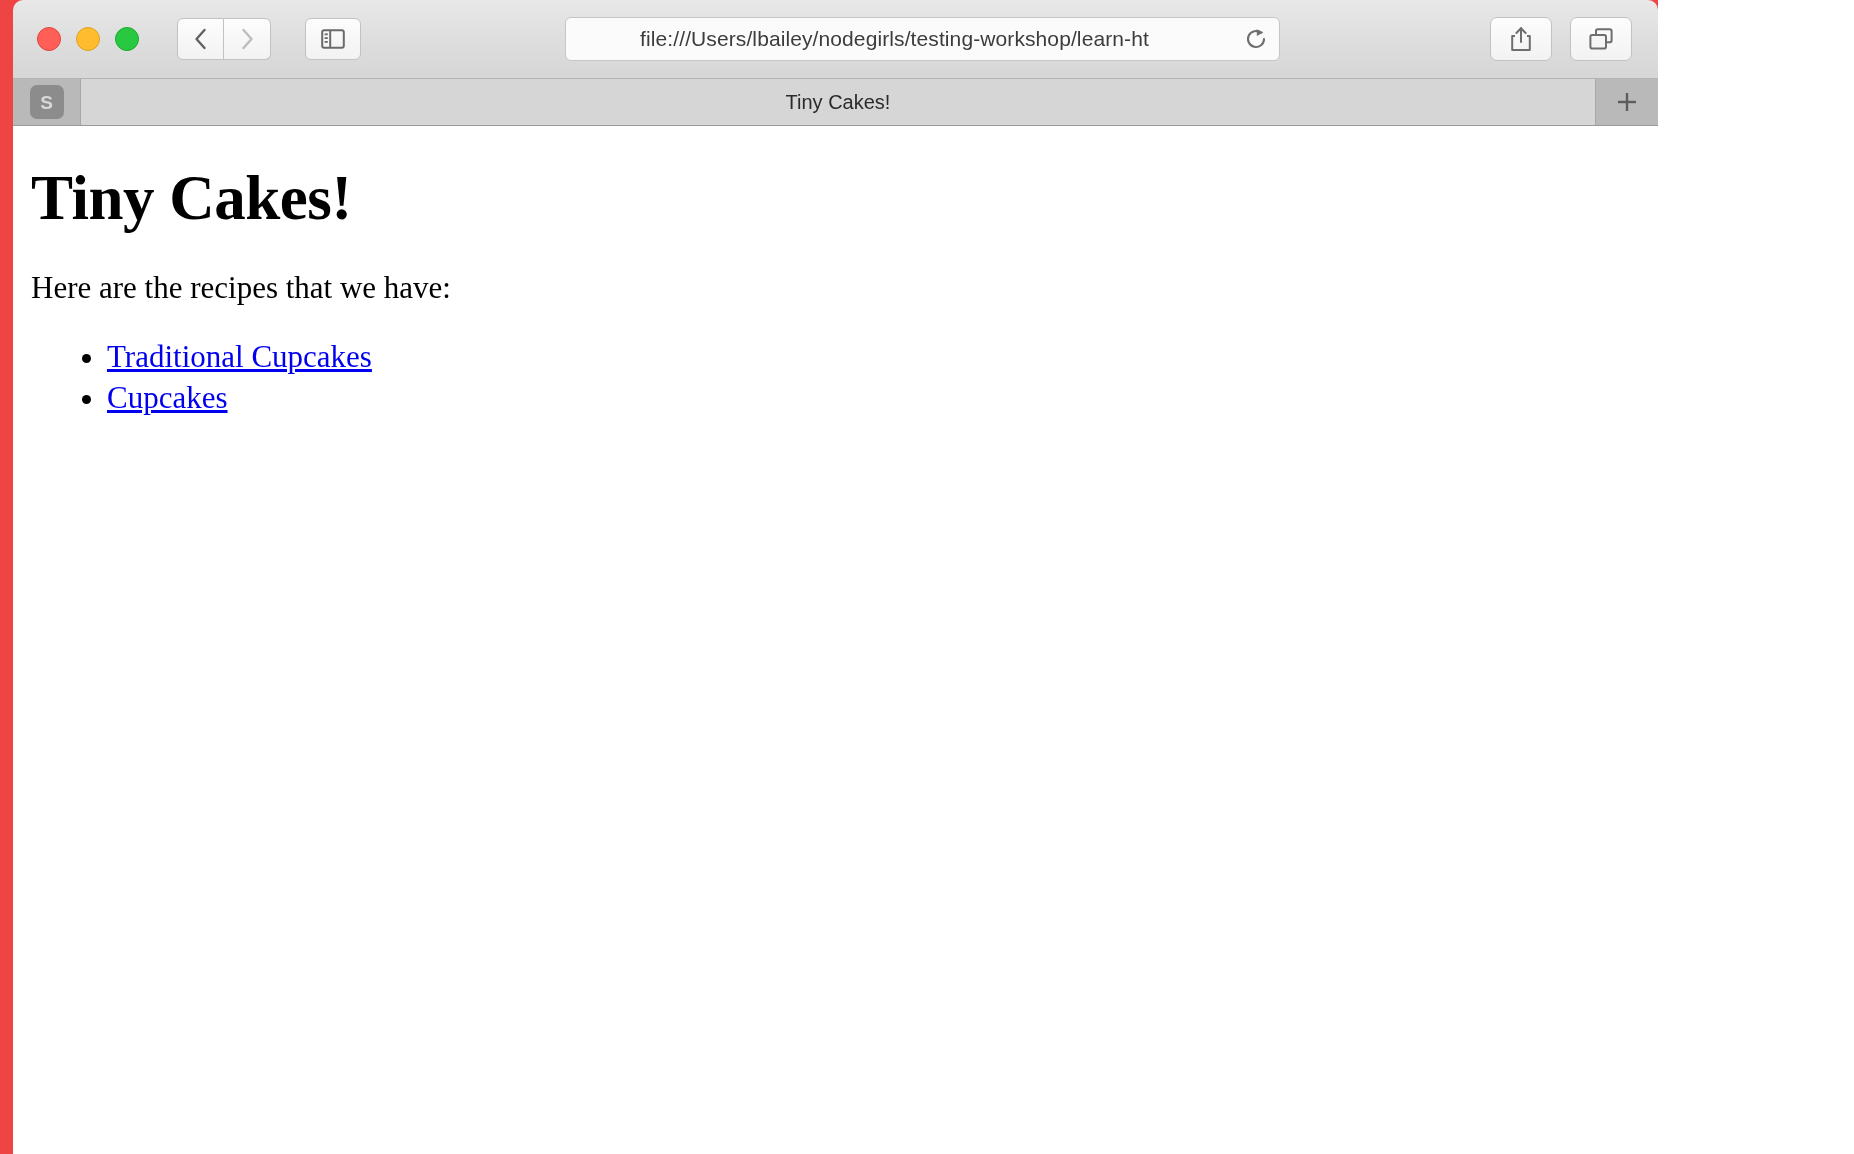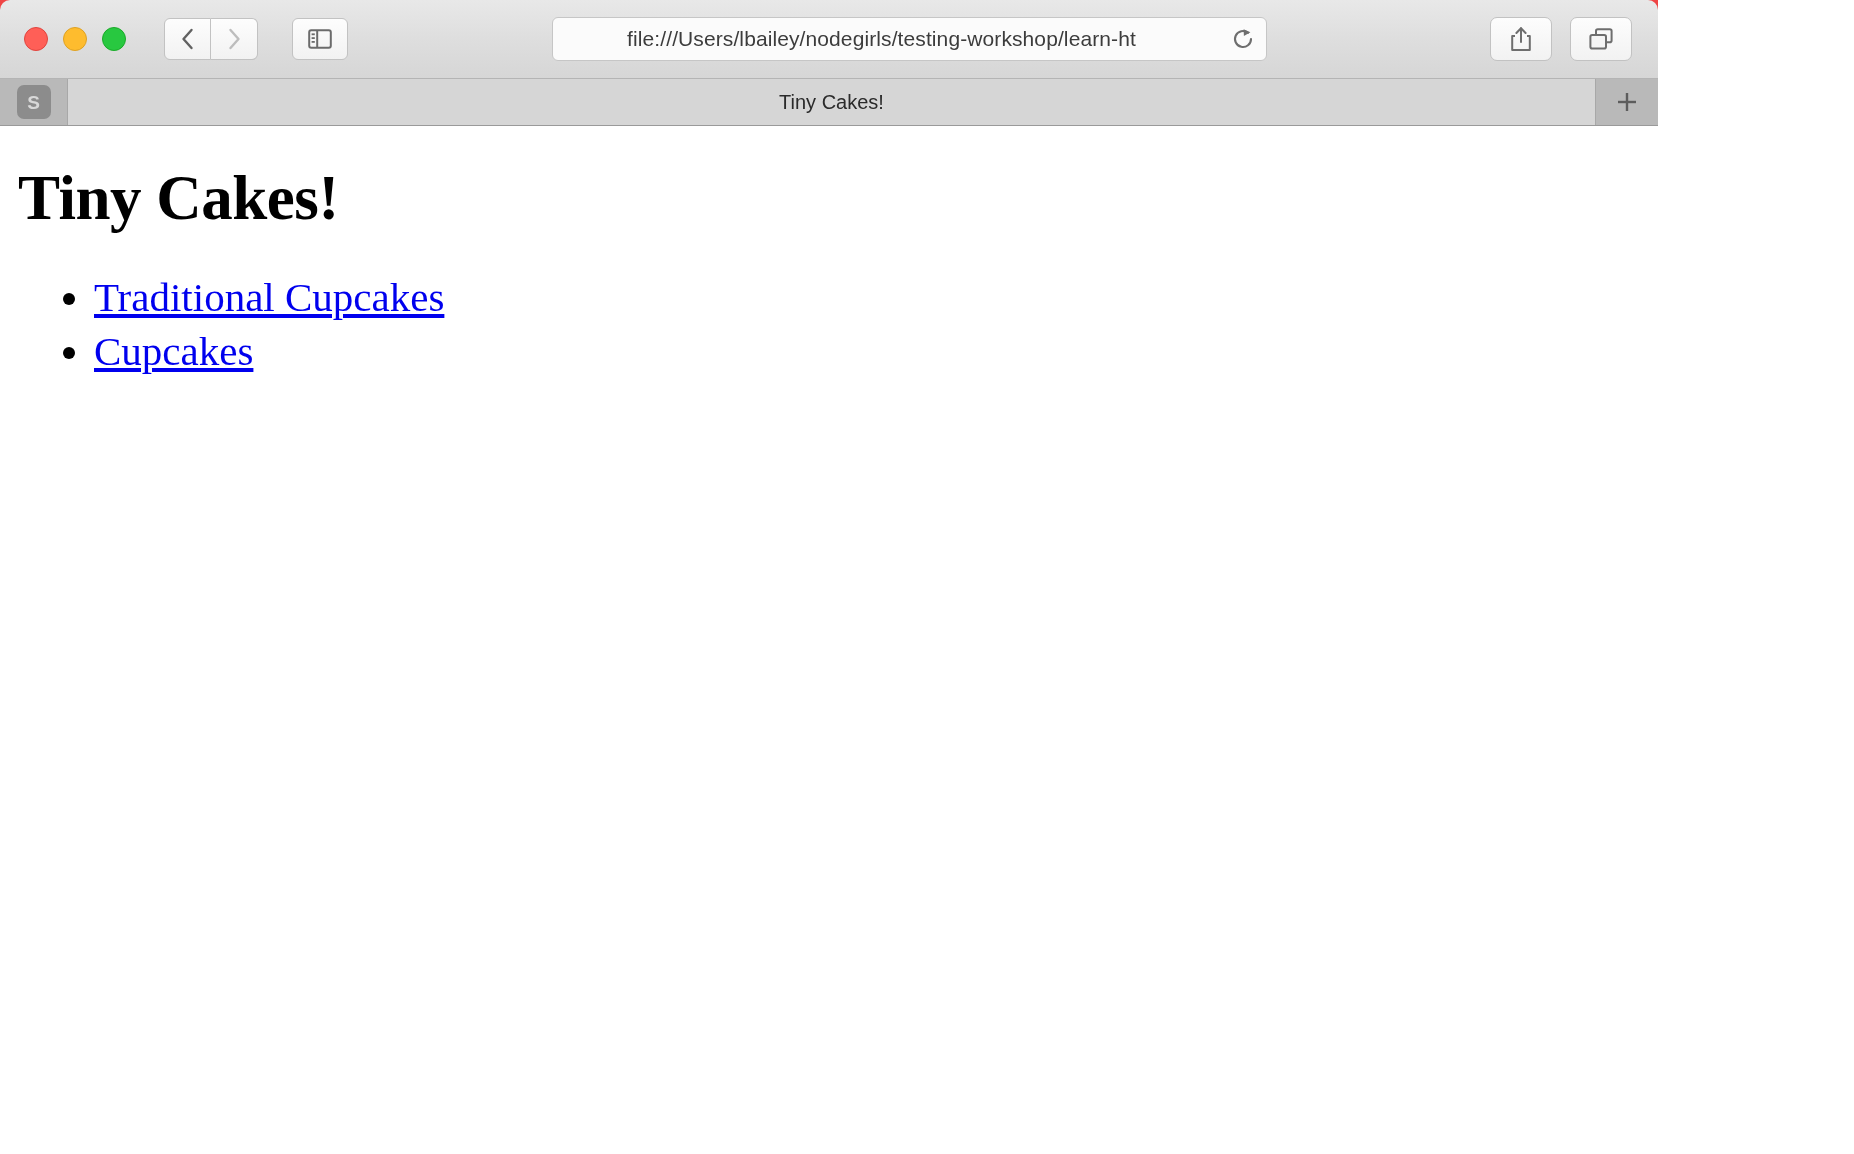--- a/index.html
+++ b/index.html
@@ -16,20 +16,21 @@
 
   
   .browser-window {
     width: 1658px;
     height: 1154px;
     position: relative;
     background: #ef4444;
     box-sizing: border-box;
     display: flex;
     flex-direction: column;
+    padding-left: 13px;
   }
 
   
   .toolbar {
     height: 78px;
     background: linear-gradient(to bottom, #e8e8e8 0%, #dedede 50%, #d6d6d6 100%);
     border-bottom: 1px solid #b4b4b4;
     display: flex;
     align-items: center;
     position: relative;
@@ -236,21 +237,21 @@
 
   .recipe-list {
     margin: 0;
     padding-left: 76px;
     list-style-type: disc;
     font-size: 31px;
     line-height: 1.32;
   }
   .recipe-list li {
     font-family: "Liberation Serif", serif;
-    font-size: 41px;
+    font-size: 31px;
   }
   .recipe-list a {
     color: #0000ee;
     text-decoration: underline;
   }
 </style>
 </head>
 <body>
 
 <div class="browser-window">
@@ -329,20 +330,21 @@
         <line x1="4" y1="13" x2="22" y2="13" stroke="#5d5d5d" stroke-width="2.4" stroke-linecap="butt"></line>
       </svg>
     </div>
   </div>
 
   <div class="page">
 
     <h1>Tiny Cakes!</h1>
 
 
+    <p class="second">Here are the recipes that we have:</p>
 
     <ul class="recipe-list">
       <li>
         <a href="#">Traditional Cupcakes</a>
       </li>
       <li>
         <a href="#">Cupcakes</a>
       </li>
     </ul>
 

